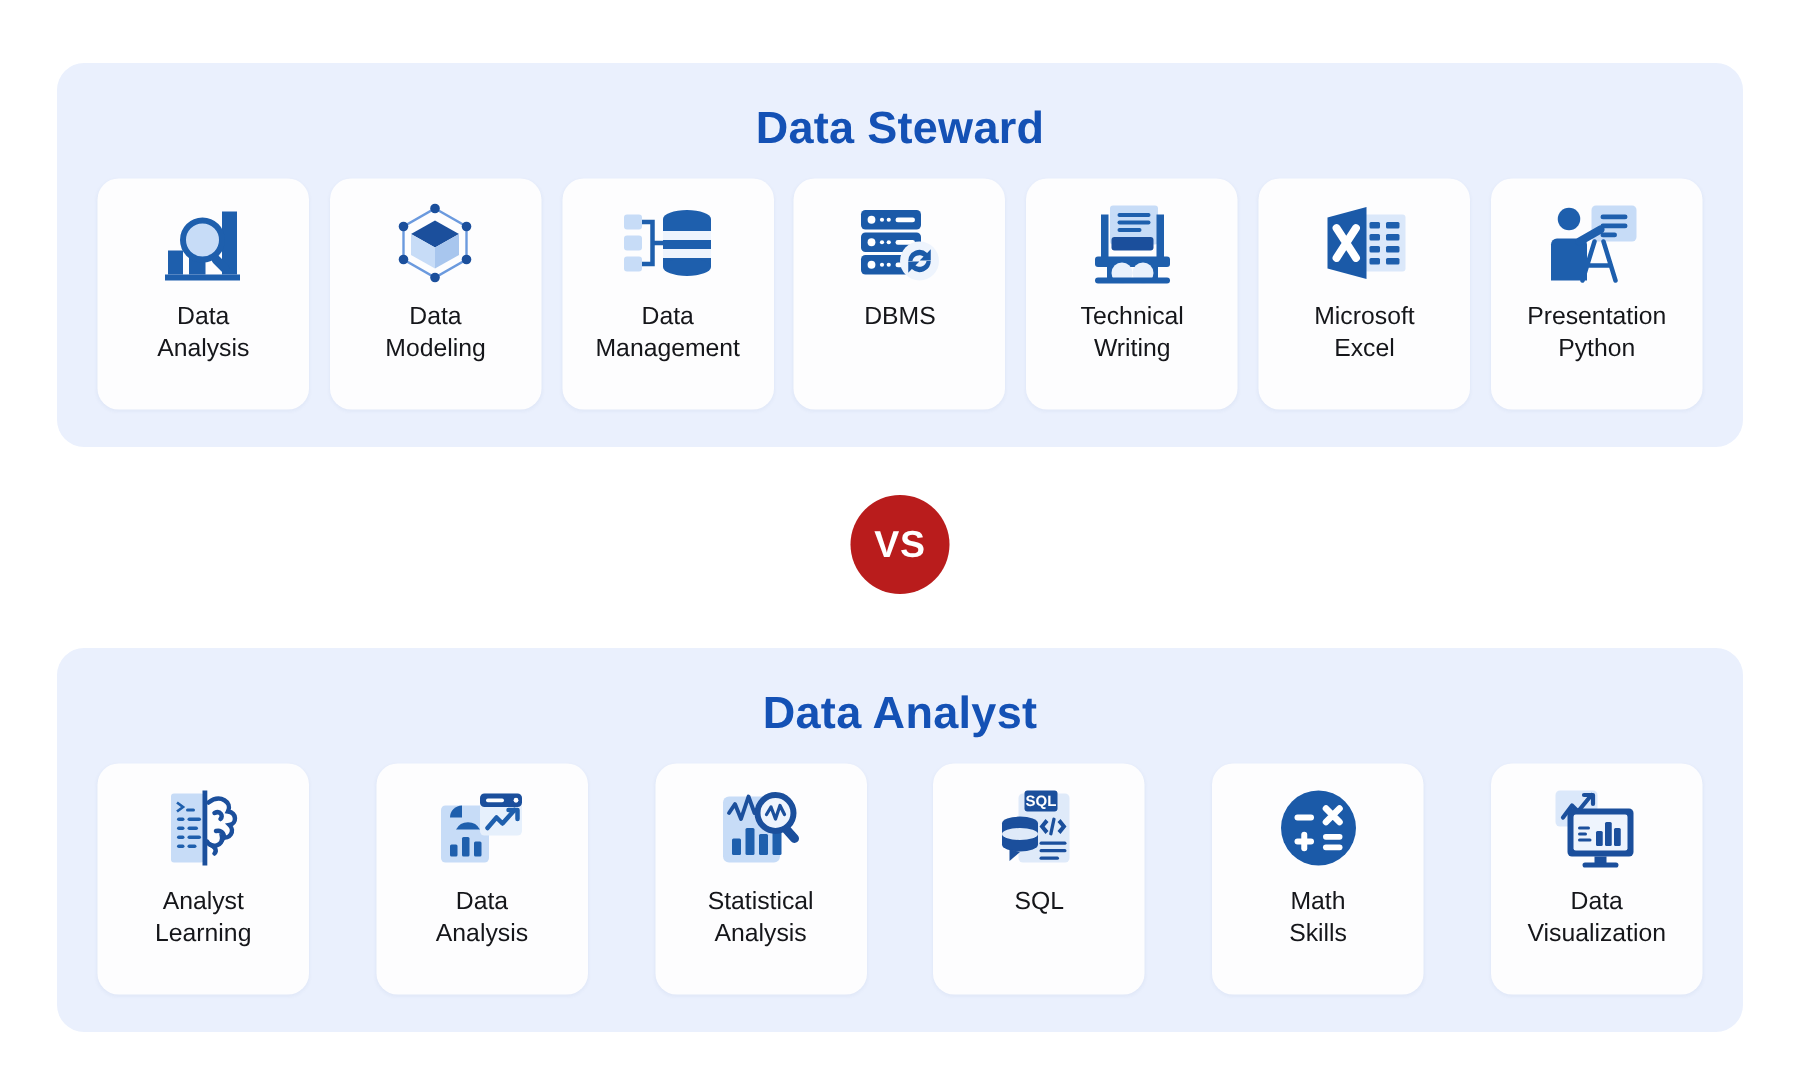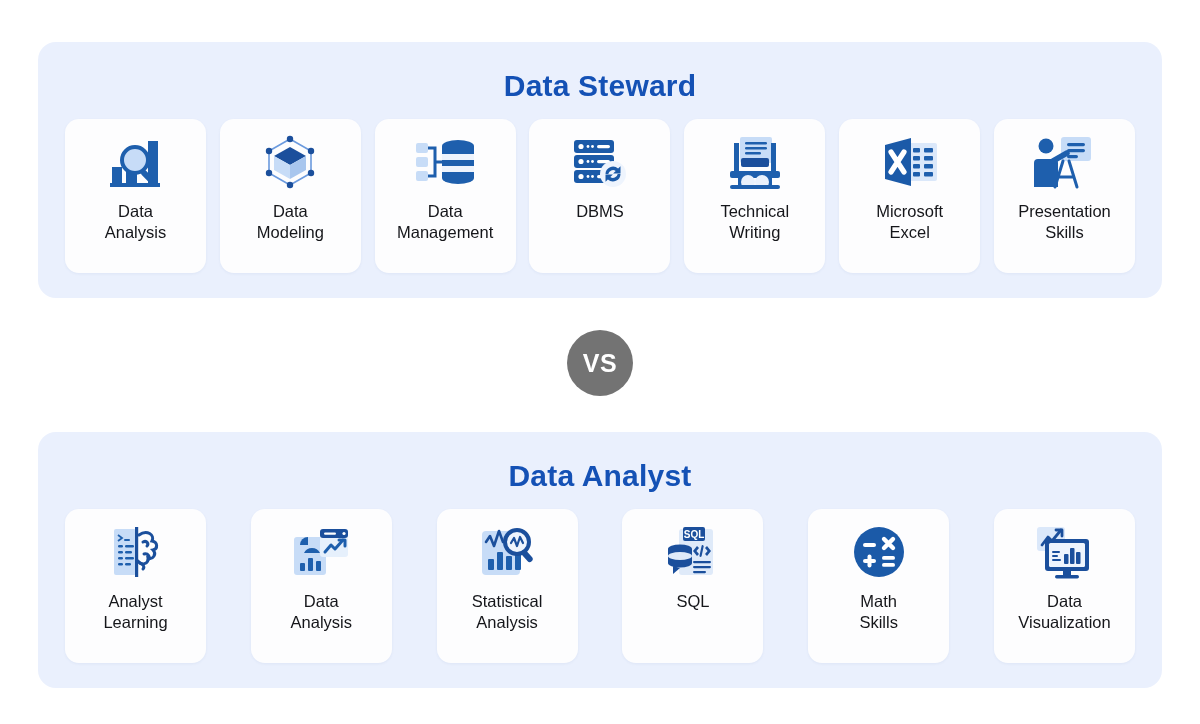--- a/index.html
+++ b/index.html
@@ -62,21 +62,21 @@
     font-weight: normal;
     white-space: pre-line;
     padding: 0 4px;
   }
 
   .vs-badge {
     position: absolute;
     left: 567px; top: 330px;
     width: 66px; height: 66px;
     border-radius: 50%;
-    background: #737373;
+    background: #b91c1c;
     color: #ffffff;
     font-size: 25px;
     font-weight: bold;
     display: flex;
     align-items: center;
     justify-content: center;
     letter-spacing: 0.5px;
   }
 </style>
 </head>
@@ -220,21 +220,21 @@
               <rect x="34" y="16" width="18" height="3.2" rx="1.6"></rect>
               <rect x="34" y="22" width="11" height="3.2" rx="1.6"></rect>
             </g>
             <path d="M30 28 L22 54 M36 28 L44 54 M25 44 h16" stroke="#1e5fad" stroke-width="3" fill="none" stroke-linecap="round"></path>
             <circle cx="13" cy="13" r="7.5" fill="#1e5fad"></circle>
             <path d="M5 26 h16 a4 4 0 0 1 4 4 v24 h-24 v-24 a4 4 0 0 1 4 -4z" fill="#1e5fad"></path>
             <path d="M20 28 L34 20" stroke="#1e5fad" stroke-width="5.5" stroke-linecap="round"></path>
           </svg>
         </div>
         <div class="card-label">Presentation
-Skills</div>
+Python</div>
       </div>
 
     </div>
   </div>
 
   <div class="vs-badge">
     <span>VS</span>
   </div>
 
   <div class="panel" id="panel-analyst">

